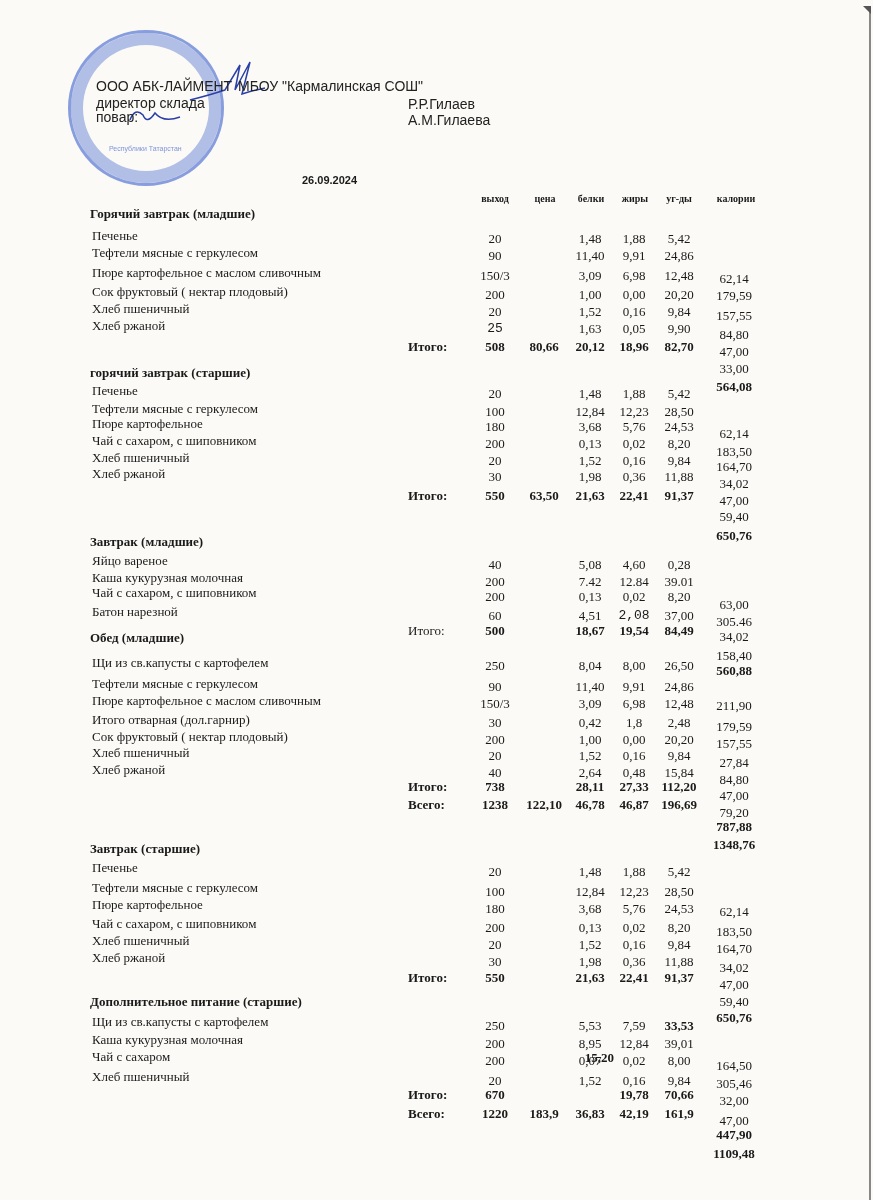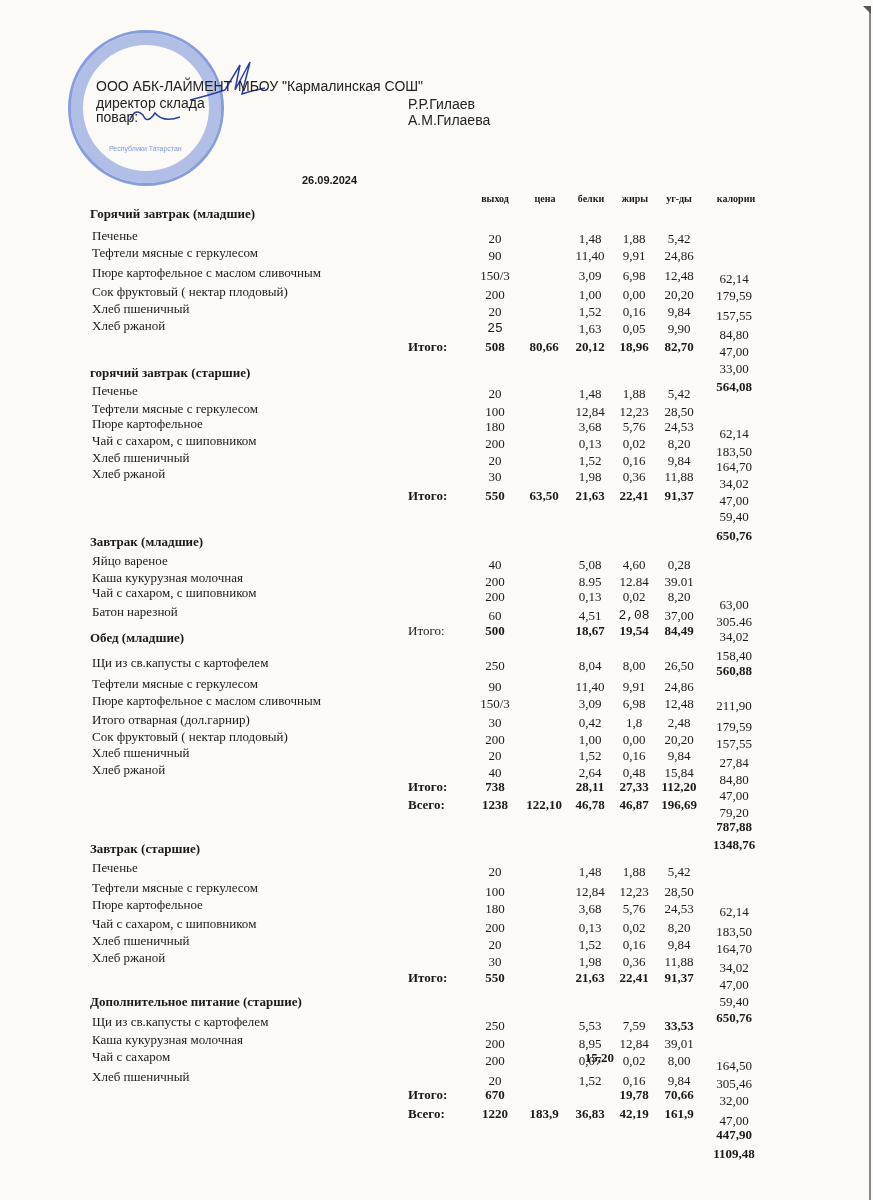--- a/index.html
+++ b/index.html
@@ -156,21 +156,21 @@
     <div class="abs cell bold c-k" style="top: 488px;">650,76</div>
     <div class="abs sec-title" style="top: 534px;">Завтрак (младшие)</div>
     <div class="abs item" style="top: 553px;">Яйцо вареное</div>
     <div class="abs cell c-out" style="top: 557px;">40</div>
     <div class="abs cell c-b" style="top: 557px;">5,08</div>
     <div class="abs cell c-j" style="top: 557px;">4,60</div>
     <div class="abs cell c-u" style="top: 557px;">0,28</div>
     <div class="abs cell c-k" style="top: 557px;">63,00</div>
     <div class="abs item" style="top: 570px;">Каша кукурузная молочная</div>
     <div class="abs cell c-out" style="top: 574px;">200</div>
-    <div class="abs cell c-b" style="top: 574px;">8.95</div>
+    <div class="abs cell c-b" style="top: 574px;">7.42</div>
     <div class="abs cell c-j" style="top: 574px;">12.84</div>
     <div class="abs cell c-u" style="top: 574px;">39.01</div>
     <div class="abs cell c-k" style="top: 574px;">305.46</div>
     <div class="abs item" style="top: 585px;">Чай с сахаром,  с  шиповником</div>
     <div class="abs cell c-out" style="top: 589px;">200</div>
     <div class="abs cell c-b" style="top: 589px;">0,13</div>
     <div class="abs cell c-j" style="top: 589px;">0,02</div>
     <div class="abs cell c-u" style="top: 589px;">8,20</div>
     <div class="abs cell c-k" style="top: 589px;">34,02</div>
     <div class="abs item" style="top: 604px;">Батон нарезной</div>

